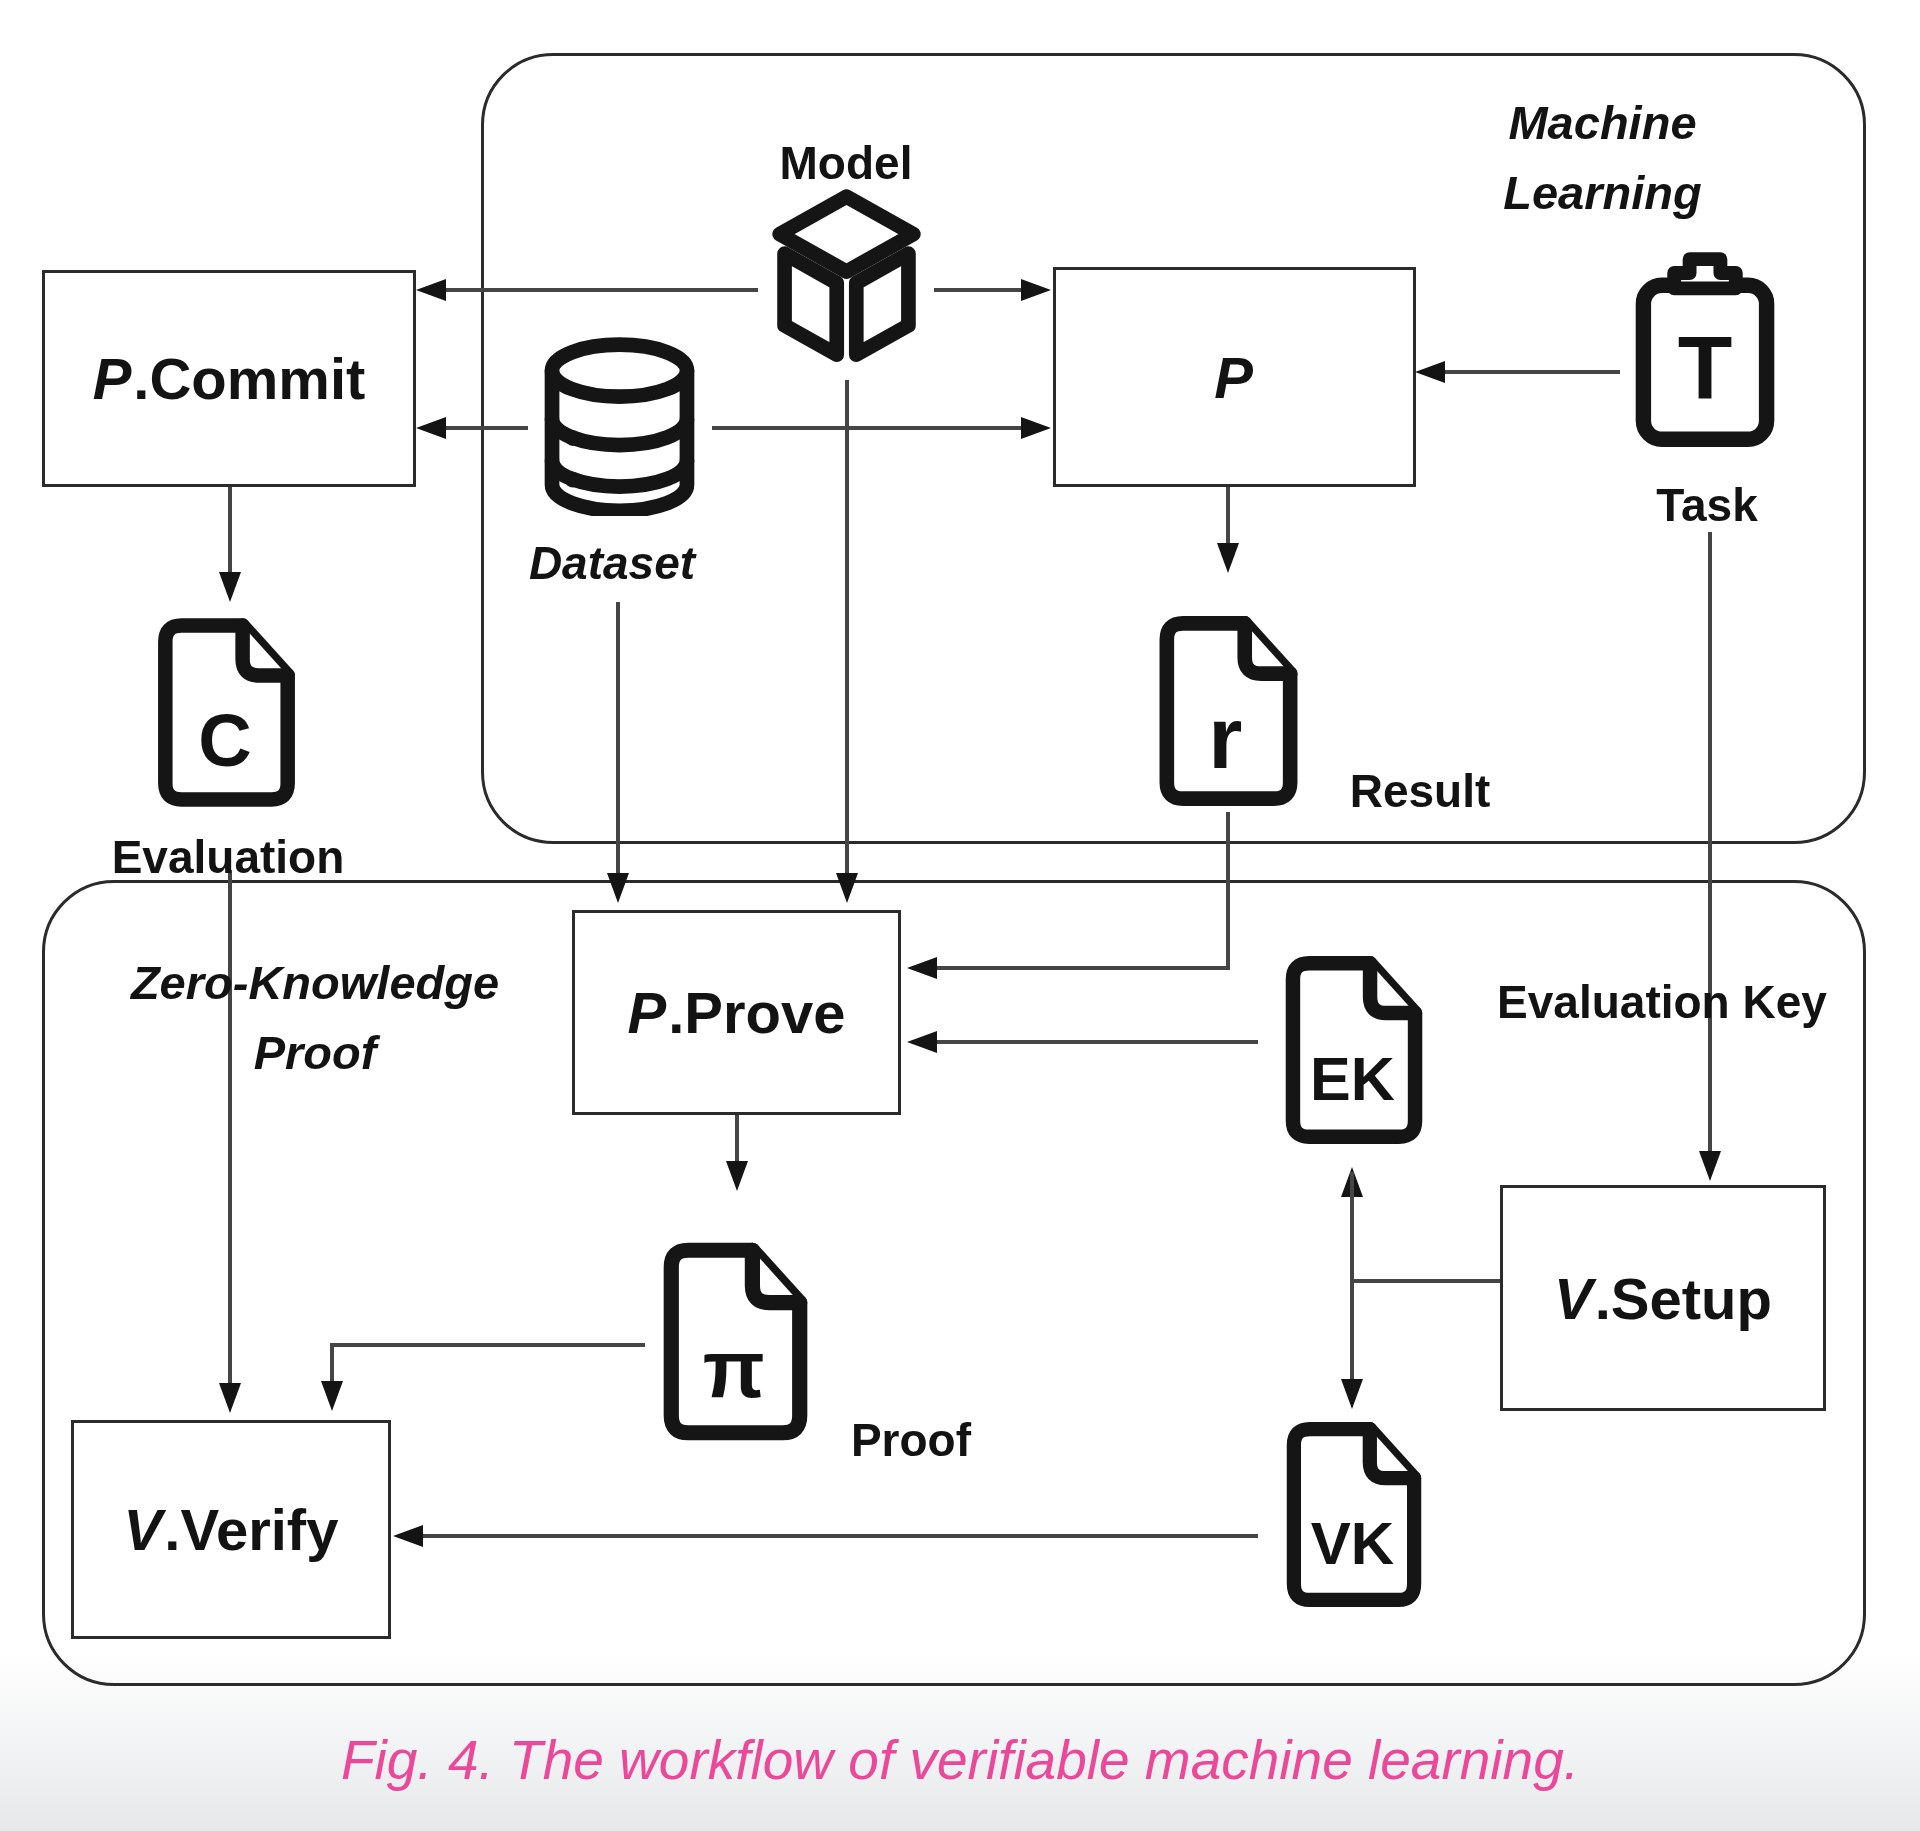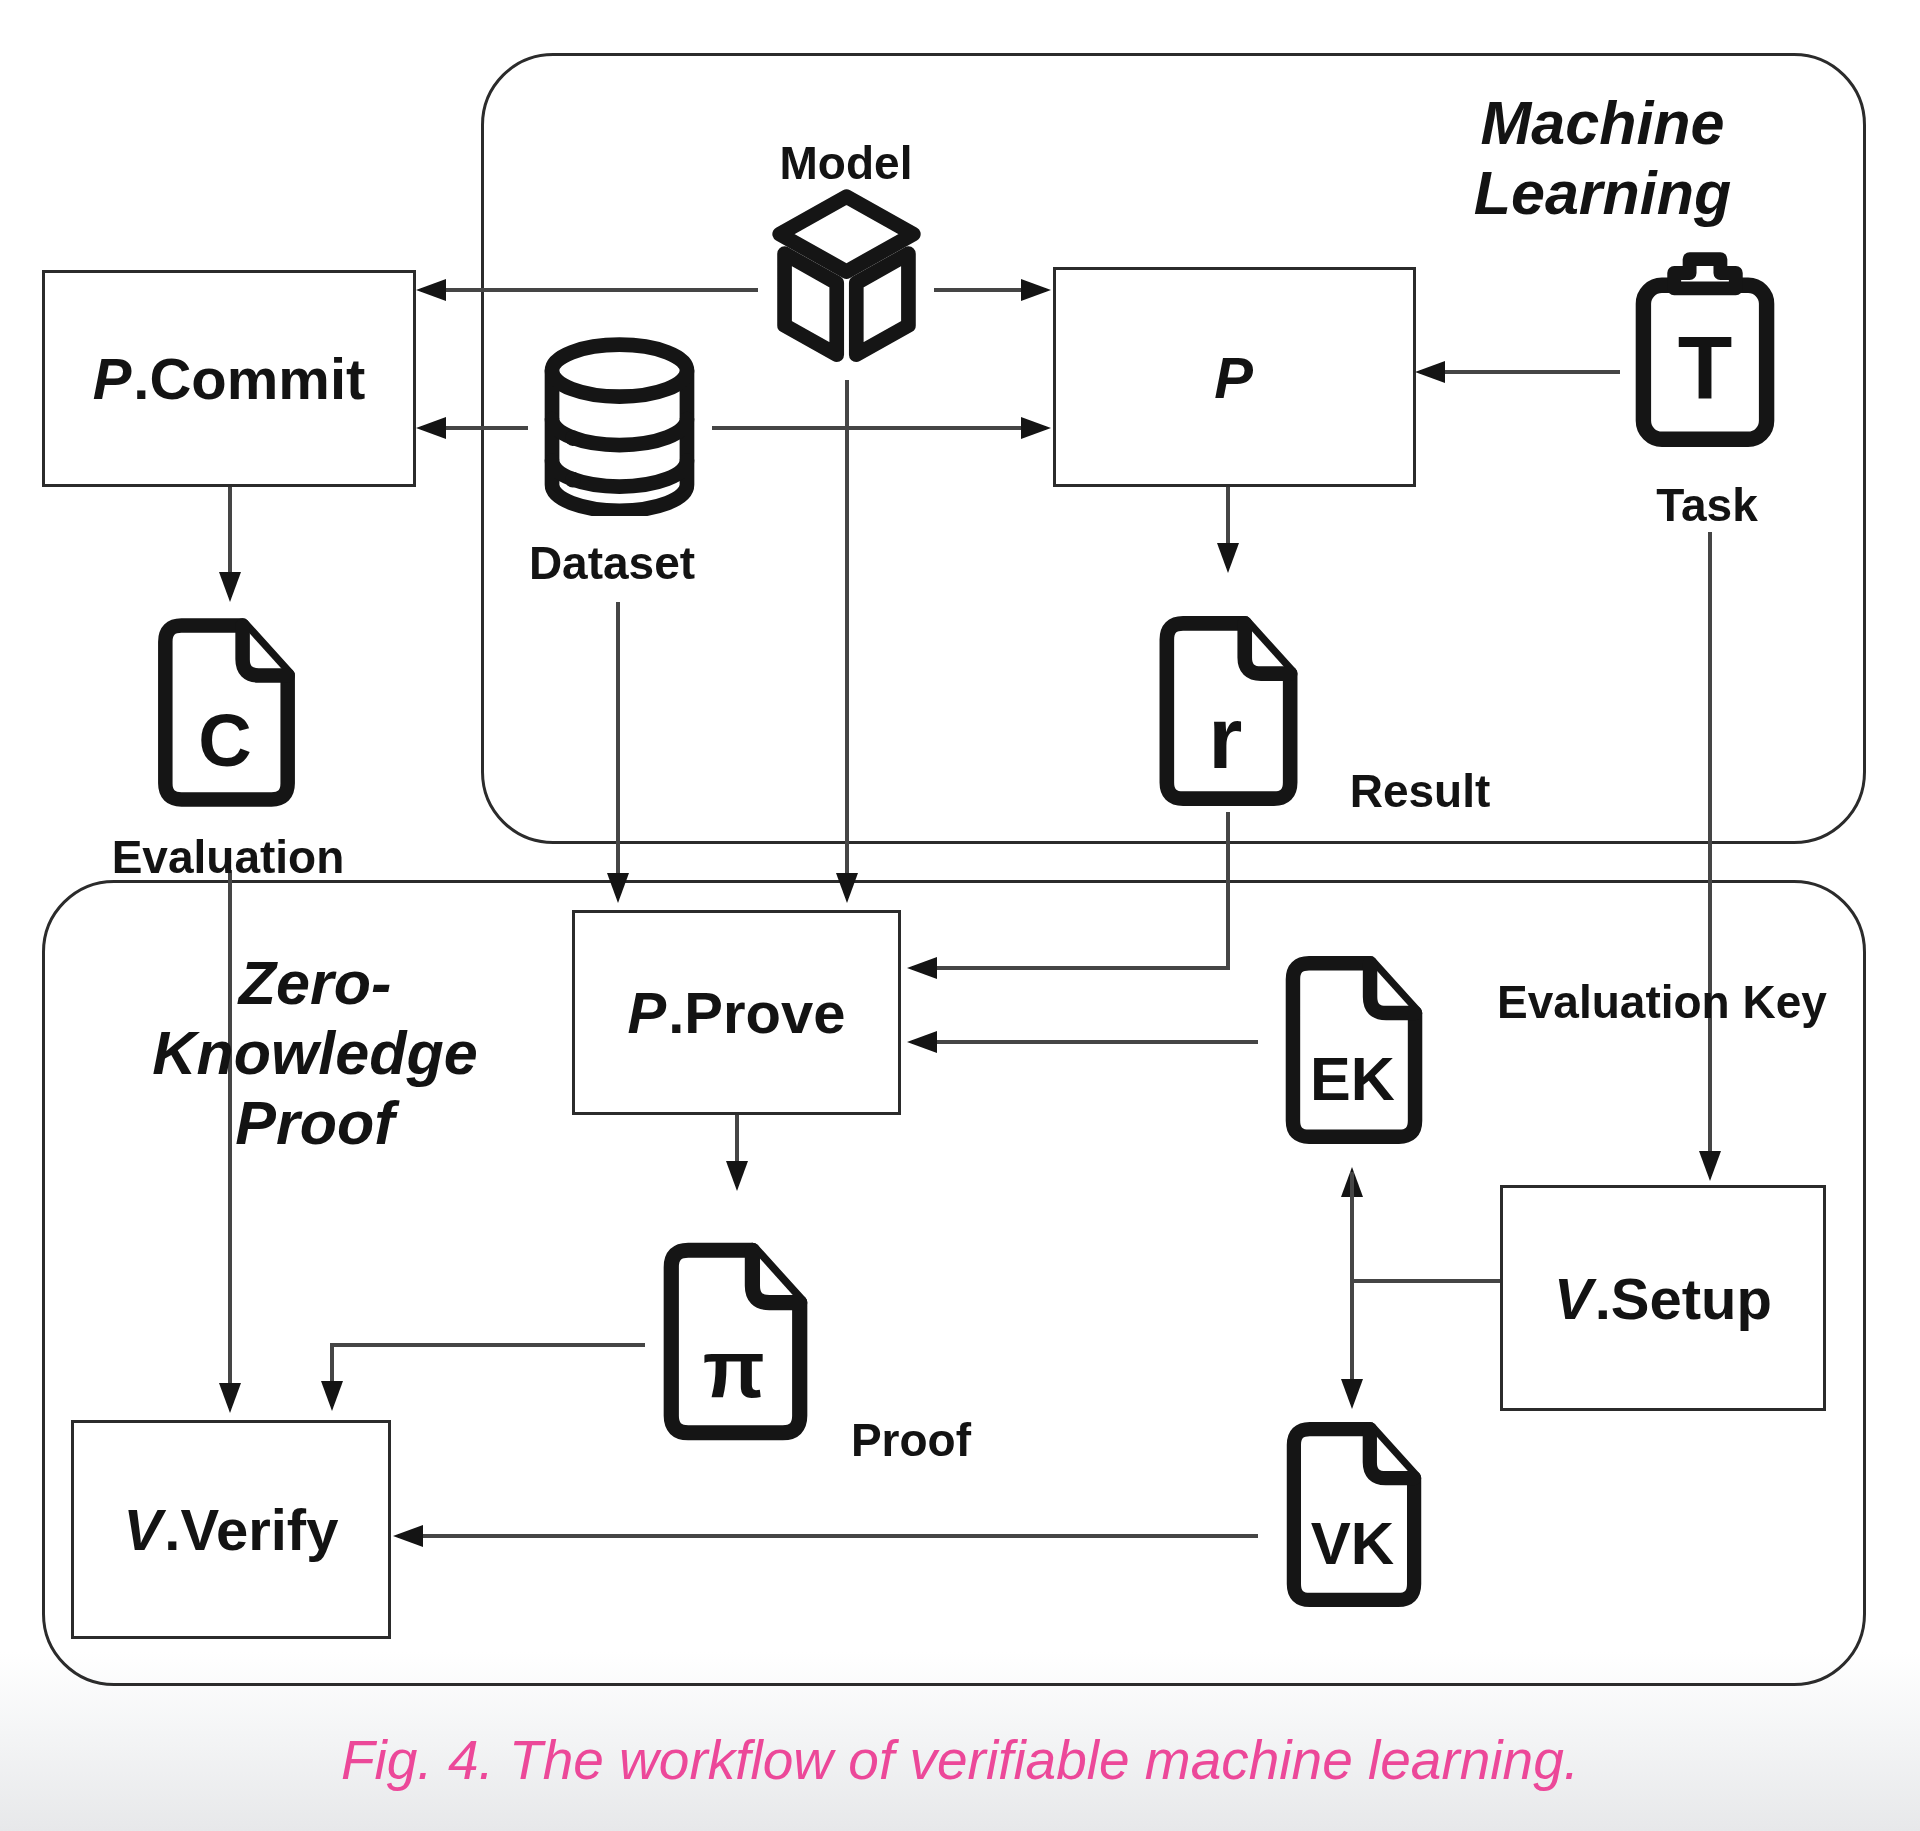--- a/index.html
+++ b/index.html
@@ -9,21 +9,21 @@
   
   .group{position:absolute;border:3px solid #2b2b2b;border-radius:72px;background:transparent;}
 
   
   .pbox{position:absolute;background:#ffffff;border:3px solid #2b2b2b;display:flex;
         align-items:center;justify-content:center;font-weight:700;font-size:58px;
         letter-spacing:0px;white-space:nowrap;z-index:3;}
   .pbox .pfx{font-style:italic;margin-right:2px;}
 
   
-  .grouplabel{position:absolute;font-weight:700;font-style:italic;font-size:61px;
+  .grouplabel{position:absolute;font-weight:700;font-style:italic;font-size:47px;
               line-height:70px;text-align:center;z-index:2;}
 
   
   .lbl{position:absolute;font-weight:700;font-size:46px;line-height:46px;text-align:center;
        white-space:nowrap;z-index:3;margin-top:12px;}
 
   .icon{position:absolute;z-index:3;}
   .ic{fill:#ffffff;stroke:#151515;stroke-linejoin:round;stroke-linecap:round;}
   .dot{fill:#151515;stroke:none;}
   .glyph{font-family:"Liberation Sans","DejaVu Sans",sans-serif;font-weight:700;fill:#131313;}
@@ -127,21 +127,21 @@
   </svg>
 
   <svg class="icon" style="left:533px;top:336px;" width="173" height="180" viewBox="0 0 100 104">
     <path class="ic" stroke-width="8.5" d="M11 20 L11 86 A39 15 0 0 0 89 86 L89 20"></path>
     <ellipse class="ic" stroke-width="8.5" cx="50" cy="20" rx="39" ry="15"></ellipse>
     <path class="ic" stroke-width="8.5" d="M11 48 A39 15 0 0 0 89 48" fill="none"></path>
     <path class="ic" stroke-width="8.5" d="M11 72 A39 15 0 0 0 89 72" fill="none"></path>
     <circle class="dot" cx="23" cy="59" r="4.5"></circle>
     <circle class="dot" cx="23" cy="83" r="4.5"></circle>
   </svg>
-  <div class="lbl" style="left:482px;top:528px;width:260px;">Dataset</div>
+  <div class="lbl" style="left:482px;top:528px;width:260px;font-style:italic;">Dataset</div>
 
   <svg class="icon" style="left:1628px;top:248px;" width="154" height="204" viewBox="0 0 100 132">
     <rect class="ic" stroke-width="10" x="10" y="24" width="80" height="100" rx="12"></rect>
     <path class="ic" stroke-width="9" d="M30 26 L30 16 L40 16 L40 7 L60 7 L60 16 L70 16 L70 26 Z"></path>
     <text class="glyph" x="50" y="97" font-size="58" text-anchor="middle">T</text>
   </svg>
   <div class="lbl" style="left:1577px;top:470px;width:260px;">Task</div>
 
   <svg class="icon" style="left:146px;top:612px;" width="161" height="201" viewBox="0 0 100 122">
     <path class="ic" stroke-width="9" d="M60 7 L22 7 Q12 7 12 17 L12 105 Q12 115 22 115 L78 115 Q88 115 88 105 L88 38 Z"></path>

